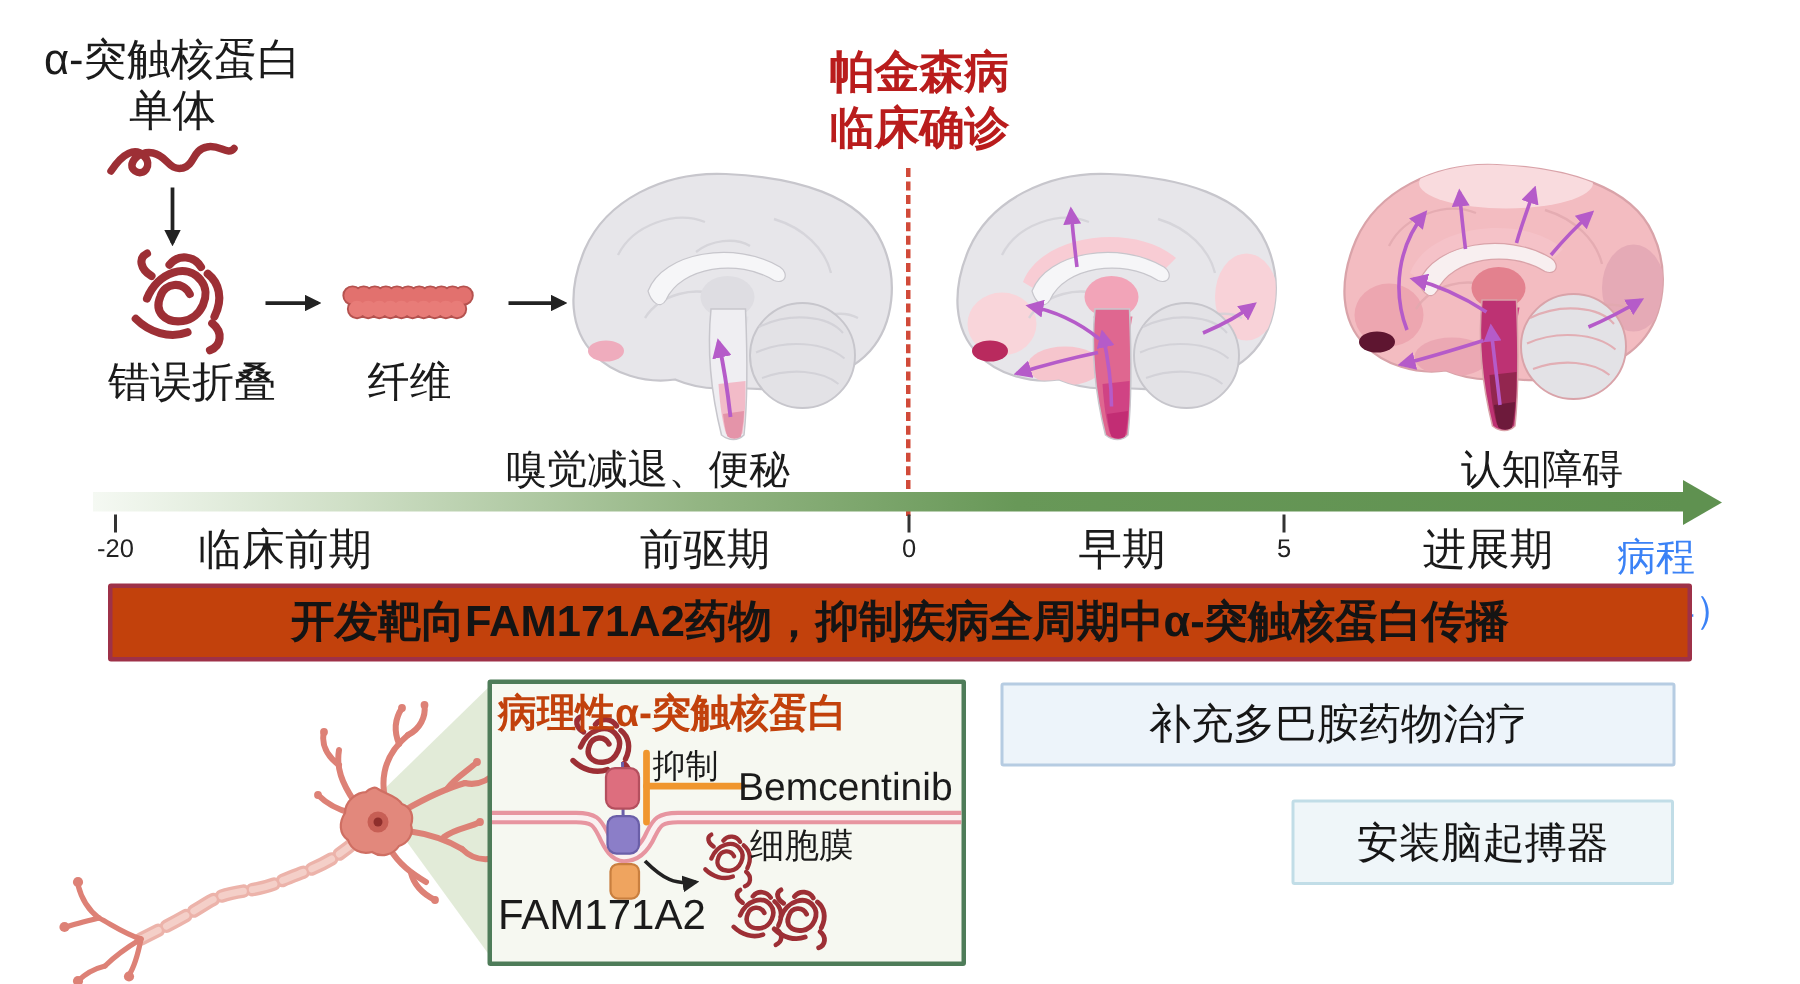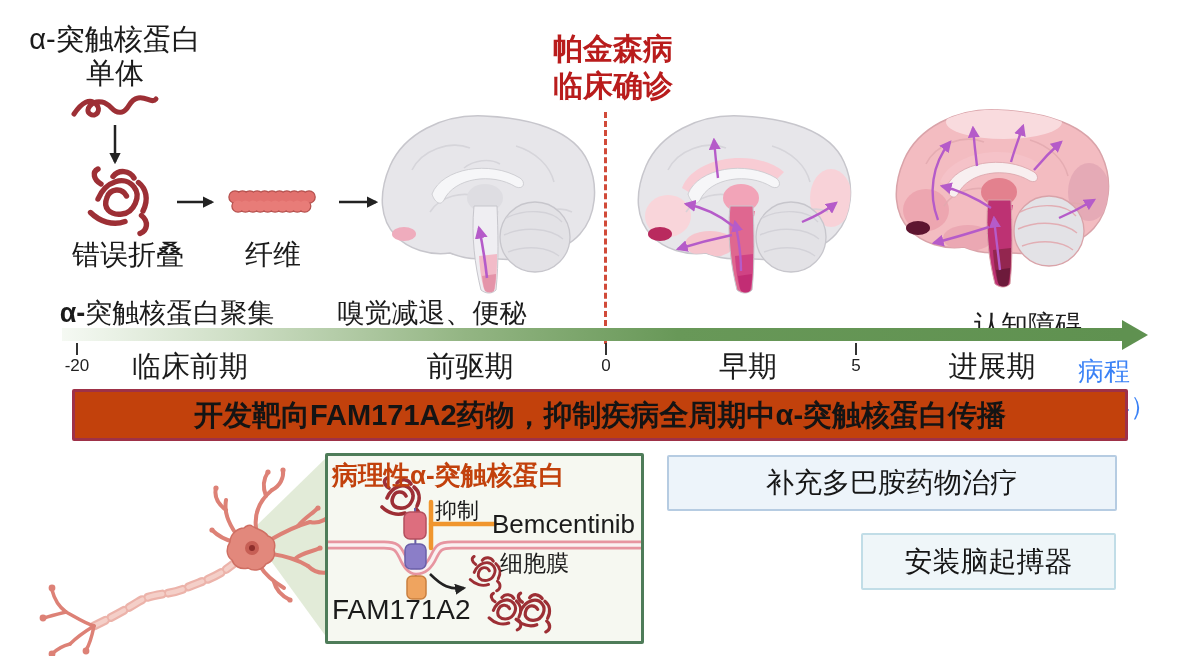--- a/index.html
+++ b/index.html
@@ -164,27 +164,24 @@
       <path d="M109,106 C92,95 76,88 60,84" marker-end="url(#pArrow)"></path>
       <path d="M107,125 C88,131 68,137 52,141" marker-end="url(#pArrow)"></path>
       <path d="M95,64 C93,48 92,38 91,26" marker-end="url(#pArrow)"></path>
       <path d="M129,60 C133,46 137,36 141,24" marker-end="url(#pArrow)"></path>
       <path d="M152,68 C162,56 170,48 179,40" marker-end="url(#pArrow)"></path>
       <path d="M177,116 C191,110 202,104 212,98" marker-end="url(#pArrow)"></path>
       <path d="M56,118 C46,92 50,62 68,40" marker-end="url(#pArrow)"></path>
     </g>
   </svg>
 
-  <div class="abs ctr symptom" style="left:167px;">
-    <span class="pfx">α-</span><span>突触核蛋白聚集</span>
-  </div>
   <div class="abs ctr symptom" style="left:432px;">
     <span class="pfx"></span><span>嗅觉减退、便秘</span>
   </div>
-  <div class="abs ctr symptom" style="left:1028px;margin-top:12px;">
+  <div class="abs ctr symptom" style="left:1028px;">
     <span class="pfx"></span><span>认知障碍</span>
   </div>
 
   <div class="abs greenbar"></div>
   <div class="abs greenhead"></div>
 
   <div class="abs ctr tickmark" style="left:77px;"></div>
   <div class="abs ctr tickmark" style="left:606px;"></div>
   <div class="abs ctr tickmark" style="left:856px;"></div>
   <div class="abs ctr ticknum" style="left:77px;">-20</div>

